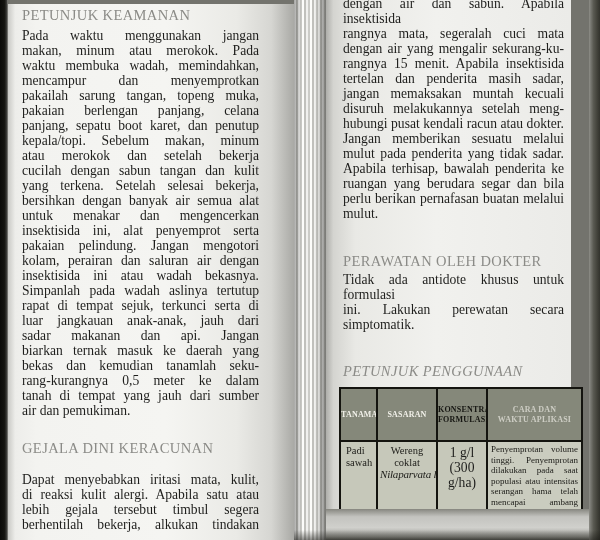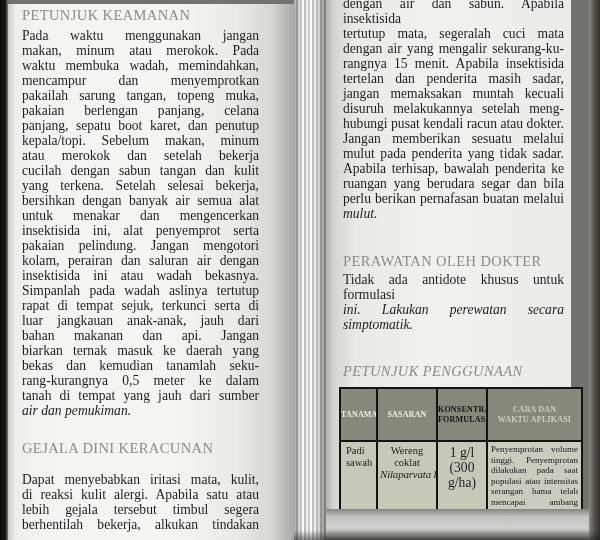--- a/index.html
+++ b/index.html
@@ -29,21 +29,21 @@
 
   .below-right { position:absolute; left:326px; top:509px; width:263px; height:31px;
     background:linear-gradient(180deg,#86867f 0,#c3c3bf 25%,#d0d0cc 60%,#9b9b95 90%,#6f6f68 100%); }
   .photo .vignette-bottom { position:absolute; left:294px; top:530px; width:306px; height:10px;
     background:linear-gradient(180deg,rgba(0,0,0,0),rgba(18,18,14,.5)); }
 
   .heading { font-size:14.5px; line-height:18px; color:#8b8b87; letter-spacing:.4px; }
 
   .tline { font-size:13.6px; line-height:15px; color:#1e1e1c; white-space:normal; }
   .j .tline { text-align:justify; text-align-last:justify; }
-  .j-exl .tline:last-child { text-align-last:left;font-style:italic; }
+  .j-exl .tline:last-child { text-align-last:left; }
 
   .sec1 .heading { margin-bottom:4px; }
   .sec2 { margin-top:21px; } .sec2 .heading { margin-bottom:15px; }
 
   .cont { margin-top:-4px; }
   .sec-doc { margin-top:31px; } .sec-doc .heading { margin-bottom:2px; }
   .sec-use { margin-top:30px; } .sec-use .heading { margin-bottom:7px;font-style:italic; }
 
   table.utable { border-collapse:collapse; table-layout:fixed; width:242px; margin-left:-4px;
     background:#c6c8ba; border:2px solid #14140f; }
@@ -85,21 +85,21 @@
             <div class="tline">yang terkena. Setelah selesai bekerja,</div>
             <div class="tline">bersihkan dengan banyak air semua alat</div>
             <div class="tline">untuk menakar dan mengencerkan</div>
             <div class="tline">insektisida ini, alat penyemprot serta</div>
             <div class="tline">pakaian pelindung. Jangan mengotori</div>
             <div class="tline">kolam, perairan dan saluran air dengan</div>
             <div class="tline">insektisida ini atau wadah bekasnya.</div>
             <div class="tline">Simpanlah pada wadah aslinya tertutup</div>
             <div class="tline">rapat di tempat sejuk, terkunci serta di</div>
             <div class="tline">luar jangkauan anak-anak, jauh dari</div>
-            <div class="tline">bahan makanan dan api. Jangan</div>
+            <div class="tline">sadar makanan dan api. Jangan</div>
             <div class="tline">biarkan ternak masuk ke daerah yang</div>
             <div class="tline">bekas dan kemudian tanamlah seku-</div>
             <div class="tline">rang-kurangnya 0,5 meter ke dalam</div>
             <div class="tline">tanah di tempat yang jauh dari sumber</div>
             <div class="tline">air dan pemukiman.</div>
           </div>
       </div>
       <div class="sec2">
         <div class="heading">GEJALA DINI KERACUNAN</div>
         <div class="lines j">
@@ -111,21 +111,21 @@
       </div>
     </div>
   </div>
 
   <div class="spine"></div>
 
   <div class="page-right">
     <div class="content">
       <div class="cont lines j j-exl">
           <div class="tline">dengan air dan sabun. Apabila insektisida</div>
-          <div class="tline">tertutup mata, segeralah cuci mata</div>
+          <div class="tline">rangnya mata, segeralah cuci mata</div>
           <div class="tline">dengan air yang mengalir sekurang-ku-</div>
           <div class="tline">rangnya 15 menit. Apabila insektisida</div>
           <div class="tline">tertelan dan penderita masih sadar,</div>
           <div class="tline">jangan memaksakan muntah kecuali</div>
           <div class="tline">disuruh melakukannya setelah meng-</div>
           <div class="tline">hubungi pusat kendali racun atau dokter.</div>
           <div class="tline">Jangan memberikan sesuatu melalui</div>
           <div class="tline">mulut pada penderita yang tidak sadar.</div>
           <div class="tline">Apabila terhisap, bawalah penderita ke</div>
           <div class="tline">ruangan yang berudara segar dan bila</div>

